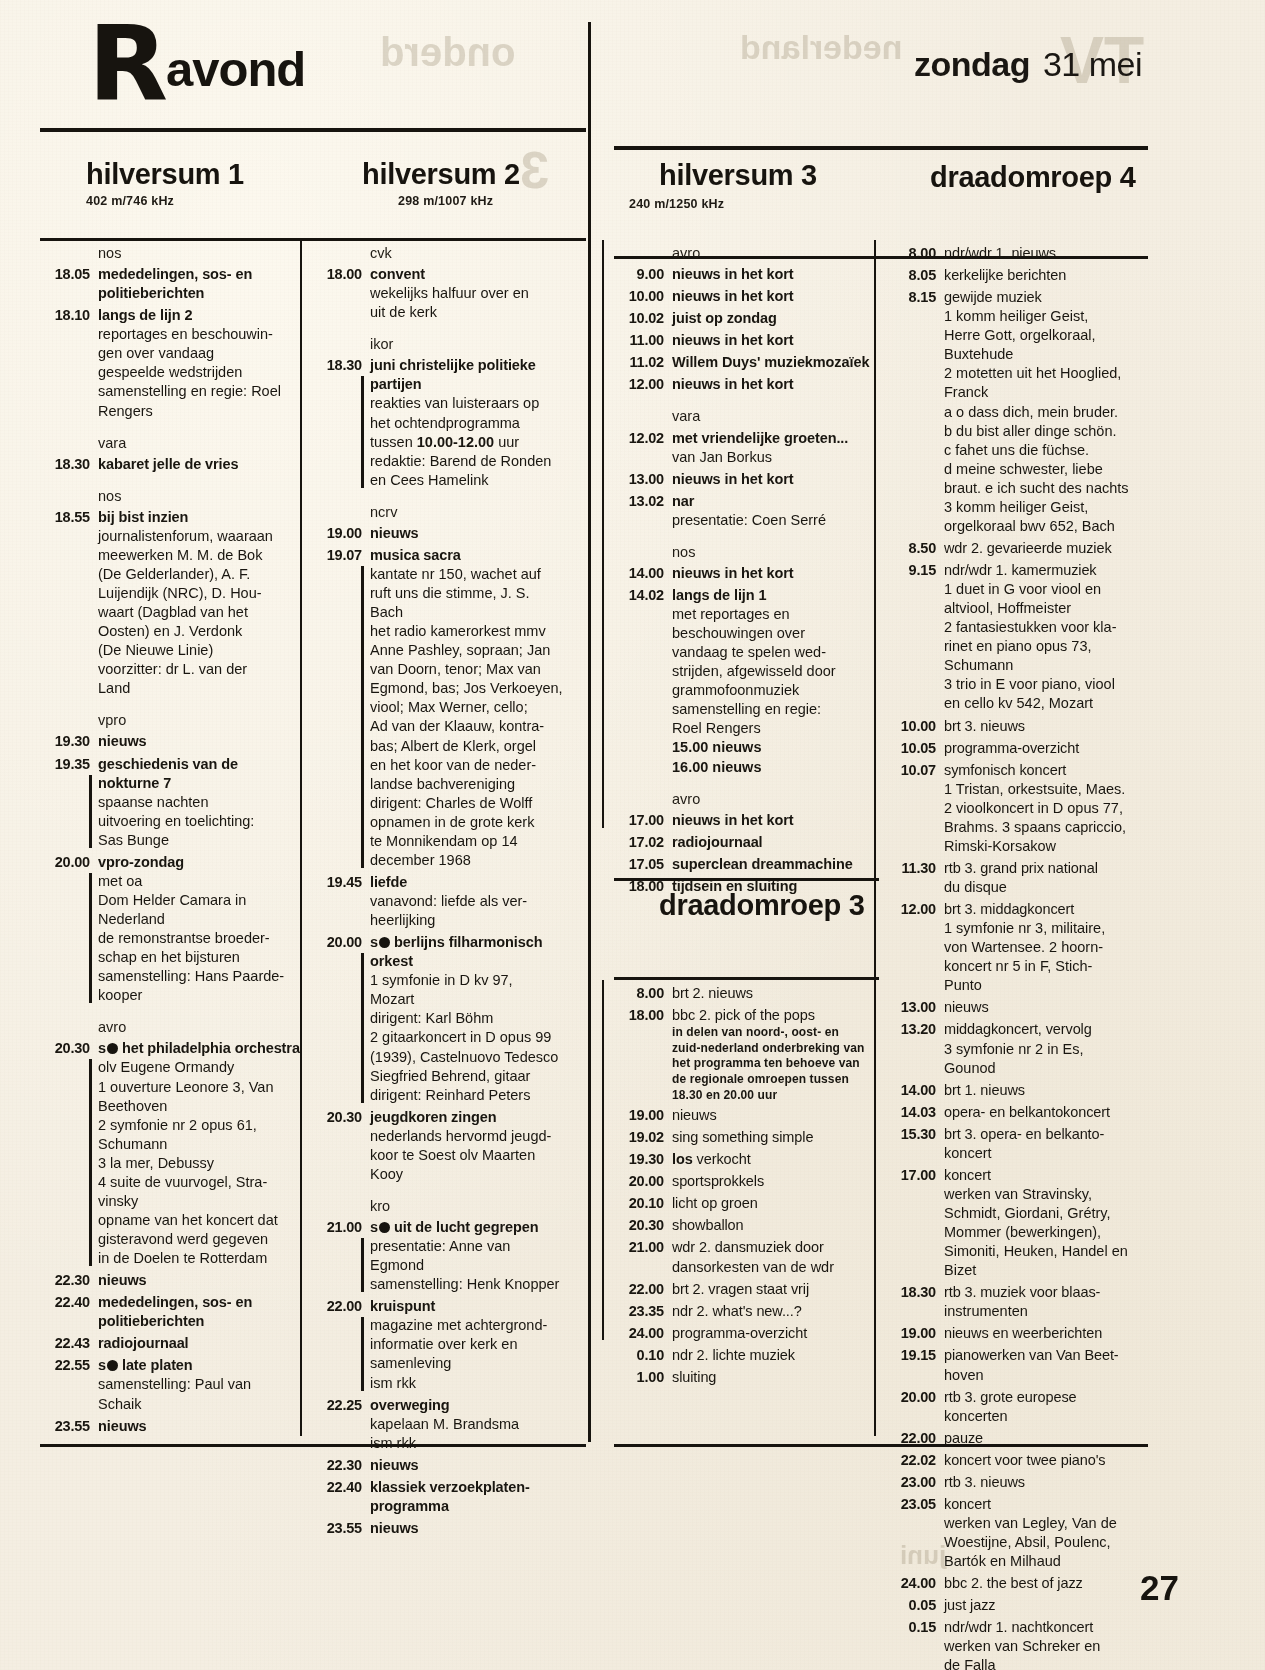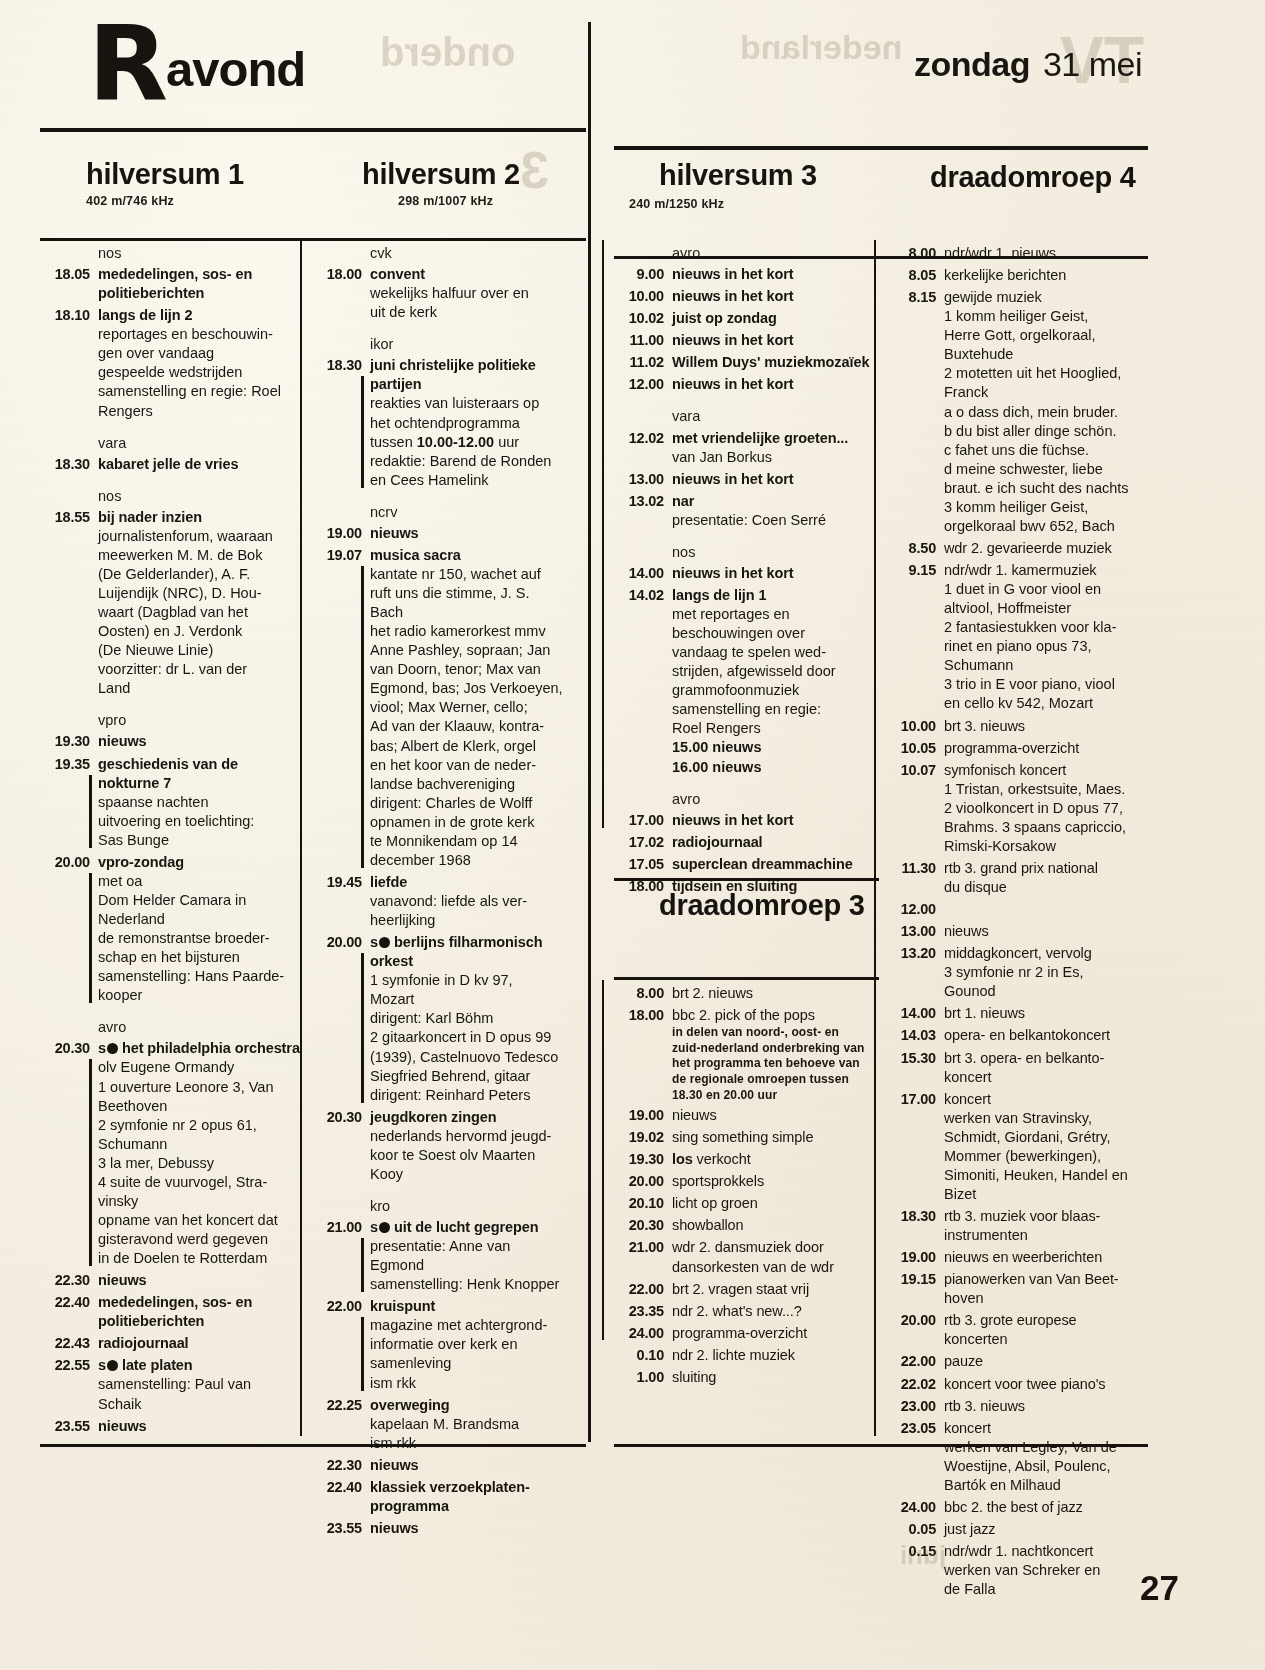--- a/index.html
+++ b/index.html
@@ -317,21 +317,21 @@
       <div class="entry">
         <div class="tm">18.30</div>
         <div class="bd">
           <div class="ttl"><span>kabaret jelle de vries</span></div>
         </div>
       </div>
       <div class="broadcaster">nos</div>
       <div class="entry">
         <div class="tm">18.55</div>
         <div class="bd">
-          <div class="ttl"><span>bij nader inzien</span></div>
+          <div class="ttl"><span>bij bist inzien</span></div>
           <div class="sub nj">journalistenforum, waaraan</div>
           <div class="sub nj">meewerken M. M. de Bok</div>
           <div class="sub nj">(De Gelderlander), A. F.</div>
           <div class="sub nj">Luijendijk (NRC), D. Hou-</div>
           <div class="sub nj">waart (Dagblad van het</div>
           <div class="sub nj">Oosten) en J. Verdonk</div>
           <div class="sub nj">(De Nieuwe Linie)</div>
           <div class="sub nj">voorzitter: dr L. van der</div>
           <div class="sub nj">Land</div>
         </div>
@@ -817,20 +817,27 @@
       </div>
       <div class="entry">
         <div class="tm">11.30</div>
         <div class="bd">
           <div class="ttl plain"><span>rtb 3. grand prix national</span></div>
           <div class="sub nj">du disque</div>
         </div>
       </div>
       <div class="entry">
         <div class="tm">12.00</div>
+        <div class="bd">
+          <div class="ttl plain"><span>brt 3. middagkoncert</span></div>
+          <div class="sub nj">1 symfonie nr 3, militaire,</div>
+          <div class="sub nj">von Wartensee. 2 hoorn-</div>
+          <div class="sub nj">koncert nr 5 in F, Stich-</div>
+          <div class="sub nj">Punto</div>
+        </div>
       </div>
       <div class="entry">
         <div class="tm">13.00</div>
         <div class="bd">
           <div class="ttl plain"><span>nieuws</span></div>
         </div>
       </div>
       <div class="entry">
         <div class="tm">13.20</div>
         <div class="bd">

